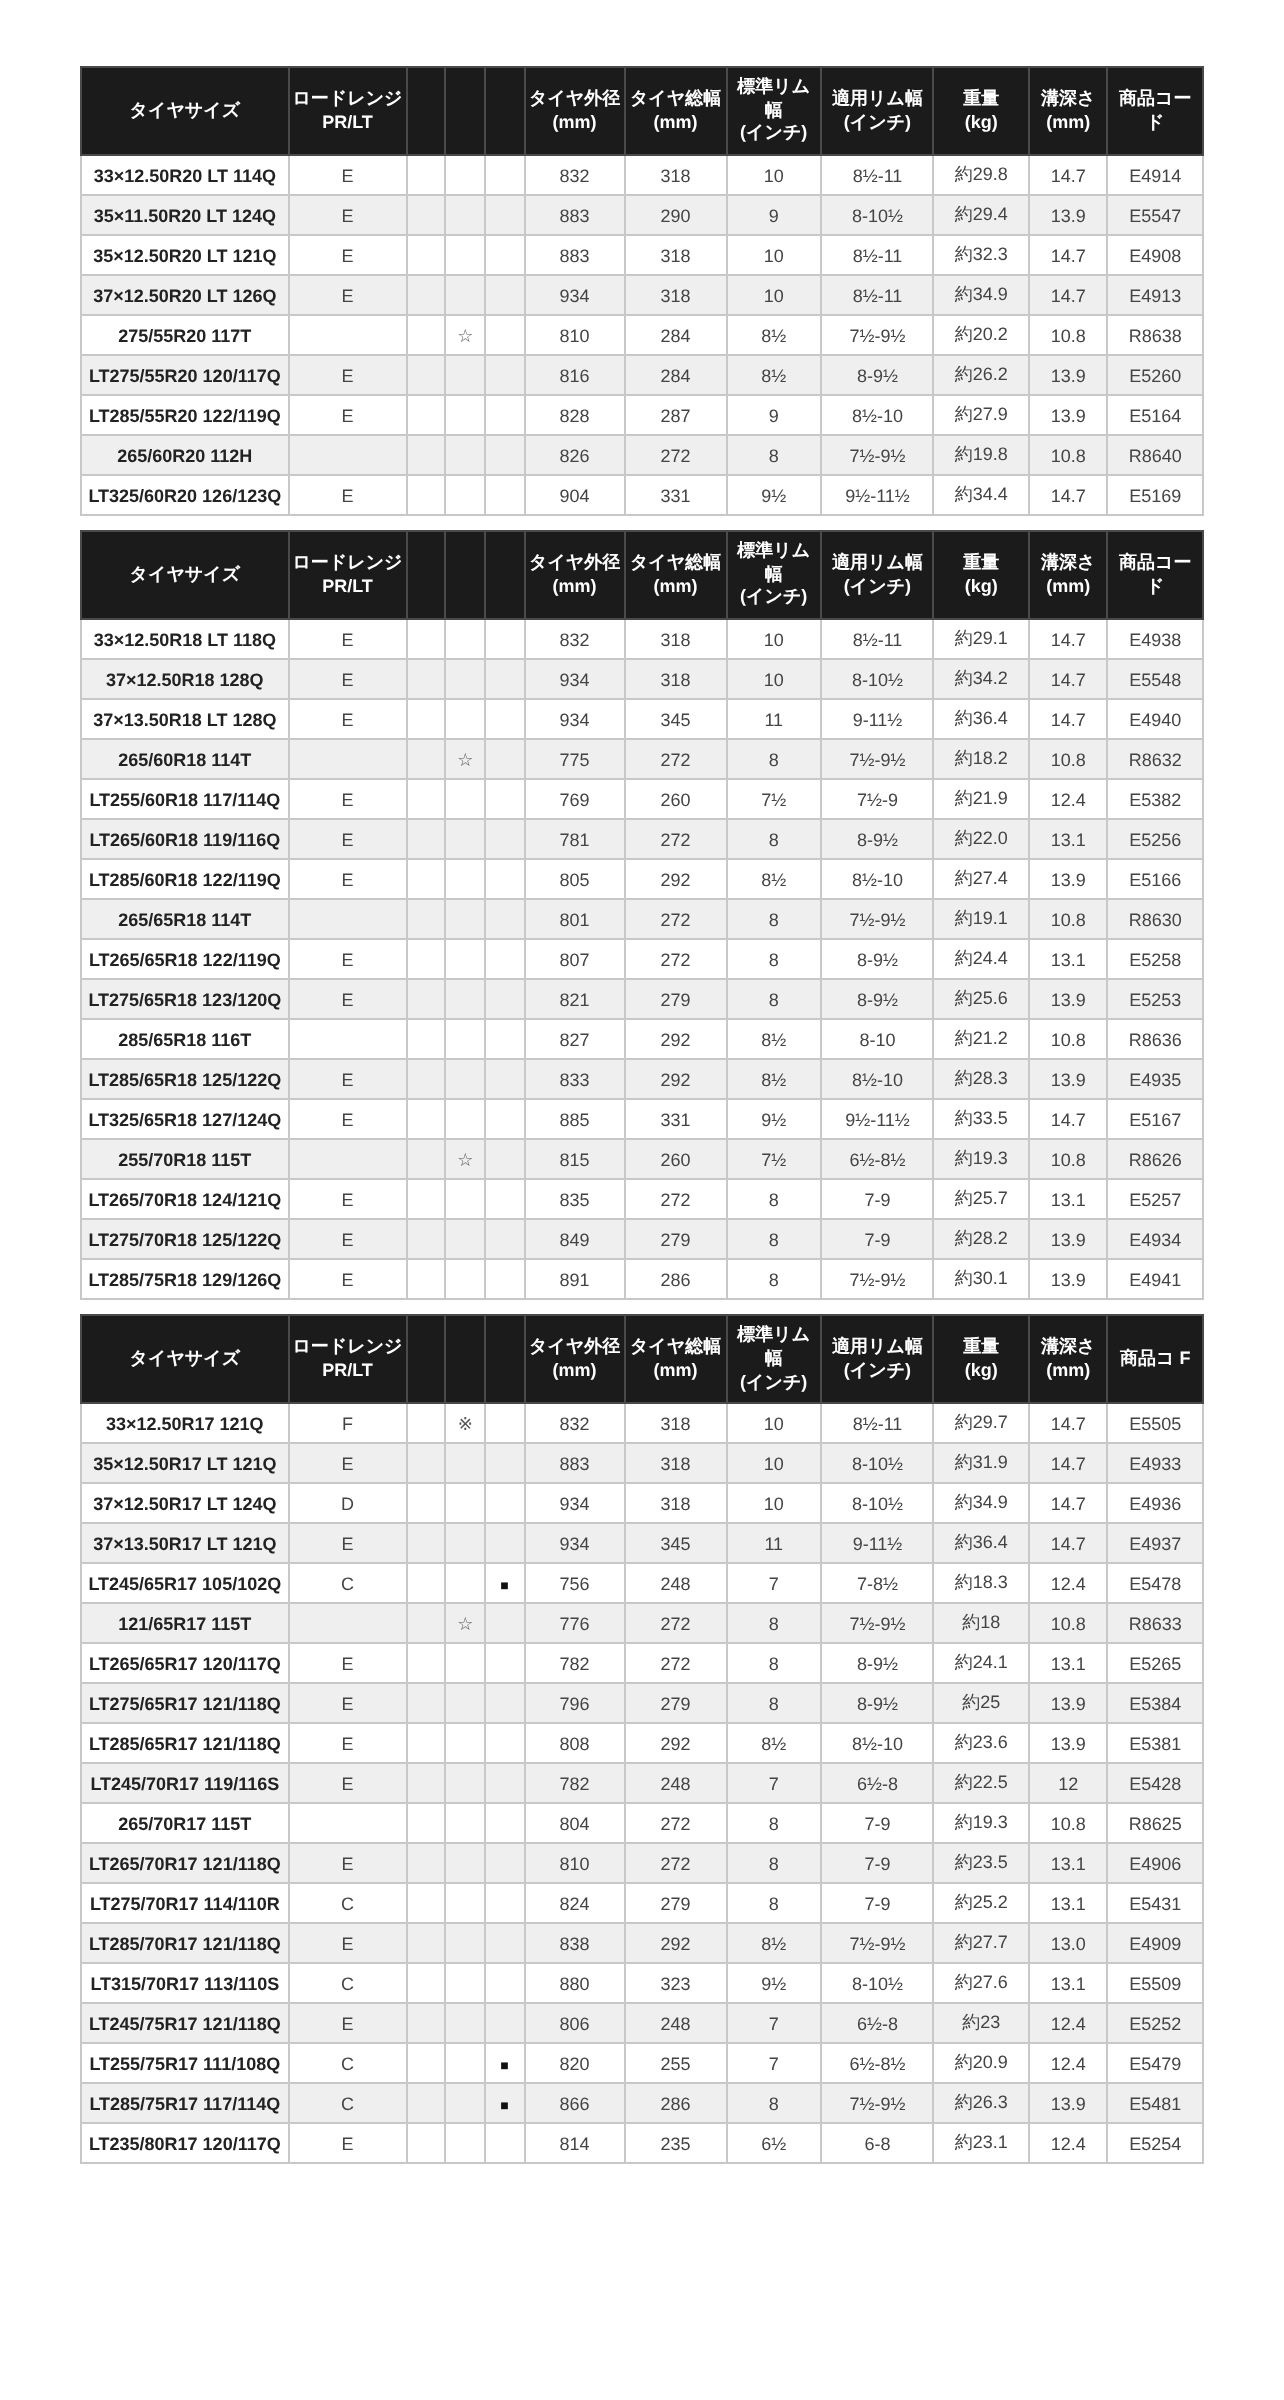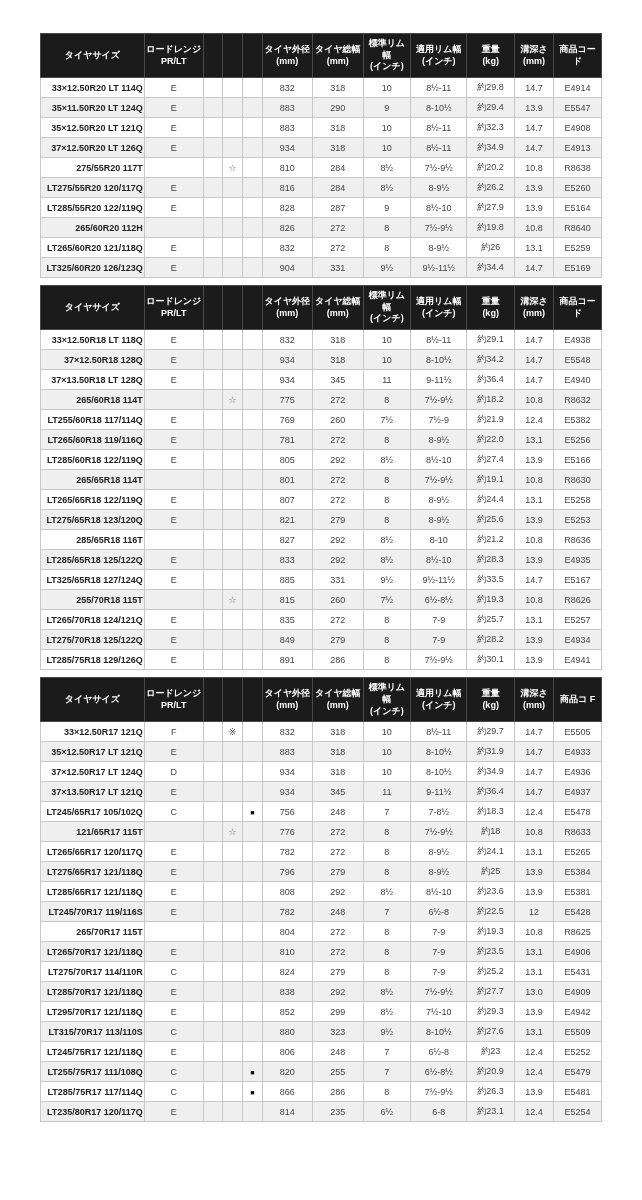--- a/index.html
+++ b/index.html
@@ -10,21 +10,21 @@
     background:#1b1b1b;color:#ffffff;font-size:9px;font-weight:bold;
     text-align:center;vertical-align:middle;white-space:pre-line;line-height:1.3;
     border:1px solid #4a4a4a;padding:4px 1px;height:34px;box-sizing:border-box;
   }
   table.spec-table td{
     border:1px solid #c8c8c8;font-size:9px;color:#444444;text-align:center;
     vertical-align:middle;height:20px;box-sizing:border-box;padding:0 1px;
     background:#ffffff;overflow:hidden;white-space:nowrap;
   }
   table.spec-table tbody tr:nth-child(even) td{background:#efefef;}
-  table.spec-table td.c-0{font-weight:bold;color:#222222;text-align:right;}
+  table.spec-table td.c-0{font-weight:bold;color:#222222;}
   .mark{color:#555555;font-size:9px;line-height:1;}
   .mark.square{color:#111111;font-size:7px;}
 </style>
 </head>
 <body>
 
 <div class="page">
   <div id="tables-root">
       <table class="spec-table">
         <colgroup>
@@ -171,34 +171,20 @@
             <td class="c-4"></td>
             <td class="c-5">826</td>
             <td class="c-6">272</td>
             <td class="c-7">8</td>
             <td class="c-8">7½-9½</td>
             <td class="c-9">約19.8</td>
             <td class="c-10">10.8</td>
             <td class="c-11">R8640</td>
           </tr>
           <tr>
-            <td class="c-0">LT265/60R20 121/118Q</td>
-            <td class="c-1">E</td>
-            <td class="c-2"></td>
-            <td class="c-3"></td>
-            <td class="c-4"></td>
-            <td class="c-5">832</td>
-            <td class="c-6">272</td>
-            <td class="c-7">8</td>
-            <td class="c-8">8-9½</td>
-            <td class="c-9">約26</td>
-            <td class="c-10">13.1</td>
-            <td class="c-11">E5259</td>
-          </tr>
-          <tr>
             <td class="c-0">LT325/60R20 126/123Q</td>
             <td class="c-1">E</td>
             <td class="c-2"></td>
             <td class="c-3"></td>
             <td class="c-4"></td>
             <td class="c-5">904</td>
             <td class="c-6">331</td>
             <td class="c-7">9½</td>
             <td class="c-8">9½-11½</td>
             <td class="c-9">約34.4</td>
@@ -715,34 +701,20 @@
             <td class="c-4"></td>
             <td class="c-5">838</td>
             <td class="c-6">292</td>
             <td class="c-7">8½</td>
             <td class="c-8">7½-9½</td>
             <td class="c-9">約27.7</td>
             <td class="c-10">13.0</td>
             <td class="c-11">E4909</td>
           </tr>
           <tr>
-            <td class="c-0">LT295/70R17 121/118Q</td>
-            <td class="c-1">E</td>
-            <td class="c-2"></td>
-            <td class="c-3"></td>
-            <td class="c-4"></td>
-            <td class="c-5">852</td>
-            <td class="c-6">299</td>
-            <td class="c-7">8½</td>
-            <td class="c-8">7½-10</td>
-            <td class="c-9">約29.3</td>
-            <td class="c-10">13.9</td>
-            <td class="c-11">E4942</td>
-          </tr>
-          <tr>
             <td class="c-0">LT315/70R17 113/110S</td>
             <td class="c-1">C</td>
             <td class="c-2"></td>
             <td class="c-3"></td>
             <td class="c-4"></td>
             <td class="c-5">880</td>
             <td class="c-6">323</td>
             <td class="c-7">9½</td>
             <td class="c-8">8-10½</td>
             <td class="c-9">約27.6</td>

